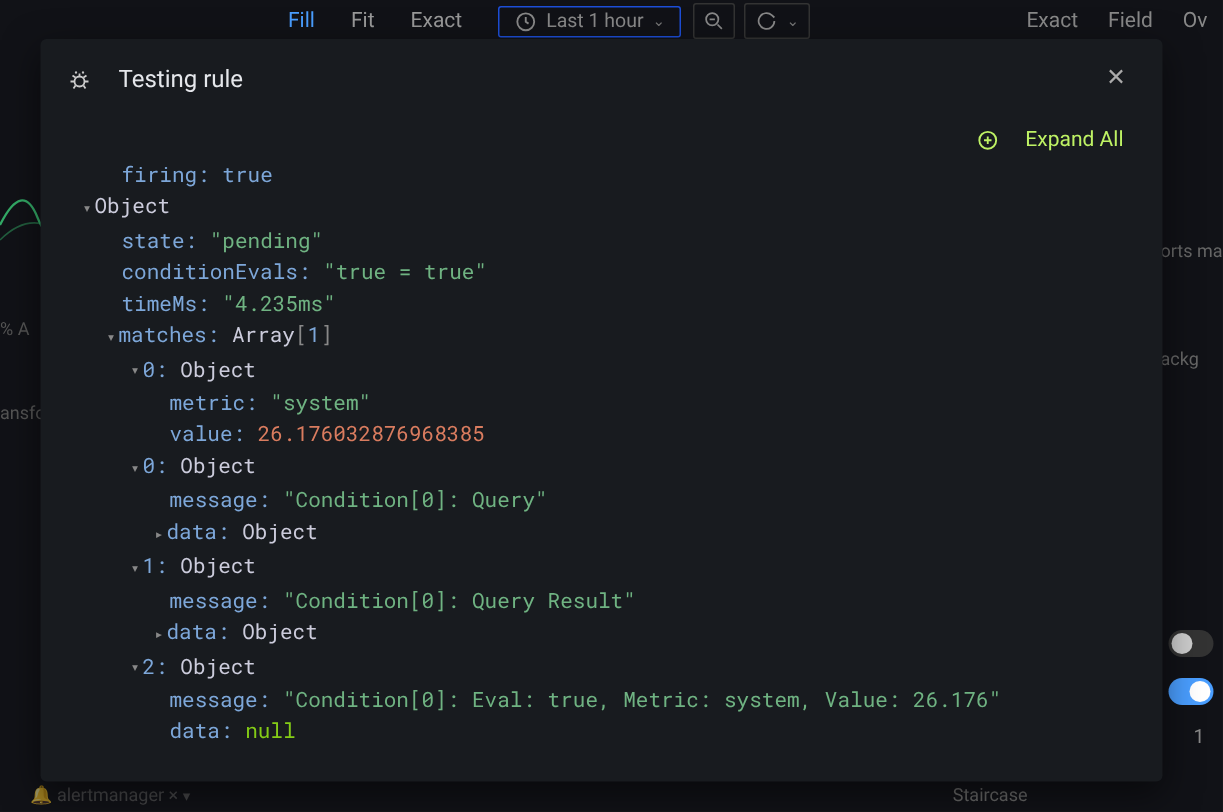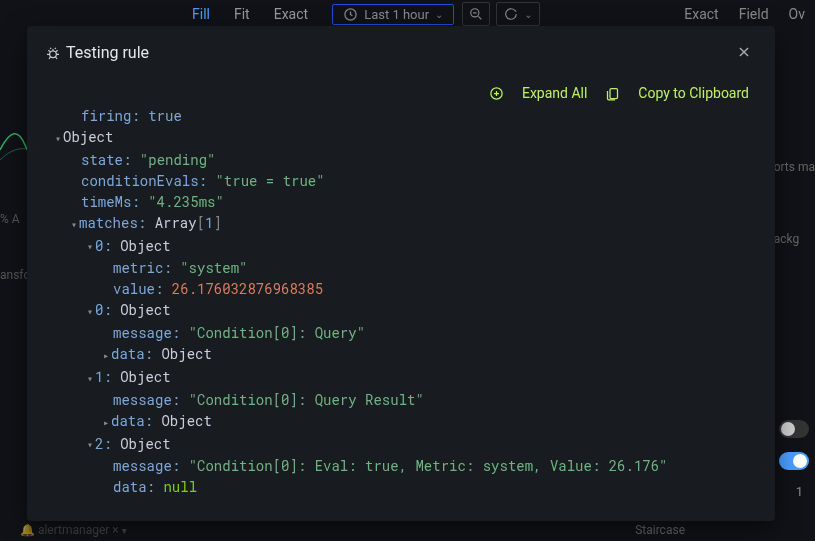--- a/index.html
+++ b/index.html
@@ -135,21 +135,21 @@
       background: #181b1f;
       border-radius: 4px;
       box-shadow: 0 8px 24px rgba(0,0,0,0.5);
       display: flex;
       flex-direction: column;
     }
     .modal-header {
       display: flex;
       align-items: center;
       padding: 14px 18px;
-      gap: 5px;
+      gap: 18px;
     }
     .modal-title {
       color: #e5e7eb;
       font-size: 16px;
       font-weight: 400;
     }
     .modal-close {
       margin-left: auto;
       color: #aaa;
       font-size: 18px;
@@ -296,27 +296,20 @@
 
   <div class="modal-body">
     <div class="actions">
       <div class="action-btn">
         <svg class="action-icon" viewBox="0 0 24 24" fill="none" stroke="currentColor" stroke-width="2">
             <circle cx="12" cy="12" r="9"></circle>
             <path d="M12 8v8M8 12h8"></path>
           </svg>
         <span>Expand All</span>
       </div>
-      <div class="action-btn">
-        <svg class="action-icon" viewBox="0 0 24 24" fill="none" stroke="currentColor" stroke-width="2">
-            <rect x="8" y="4" width="12" height="16" rx="2"></rect>
-            <path d="M4 8v12a2 2 0 0 0 2 2h10"></path>
-          </svg>
-        <span>Copy to Clipboard</span>
-      </div>
     </div>
 
     <div class="tree">
       <div class="row i1"><span class="key">firing:</span> <span class="val-kw">true</span></div>
 
       <div class="row i0"><span class="caret">▾</span><span class="val-type">Object</span></div>
       <div class="row i1"><span class="key">state:</span> <span class="val-str">"pending"</span></div>
       <div class="row i1"><span class="key">conditionEvals:</span> <span class="val-str">"true = true"</span></div>
       <div class="row i1"><span class="key">timeMs:</span> <span class="val-str">"4.235ms"</span></div>
 

